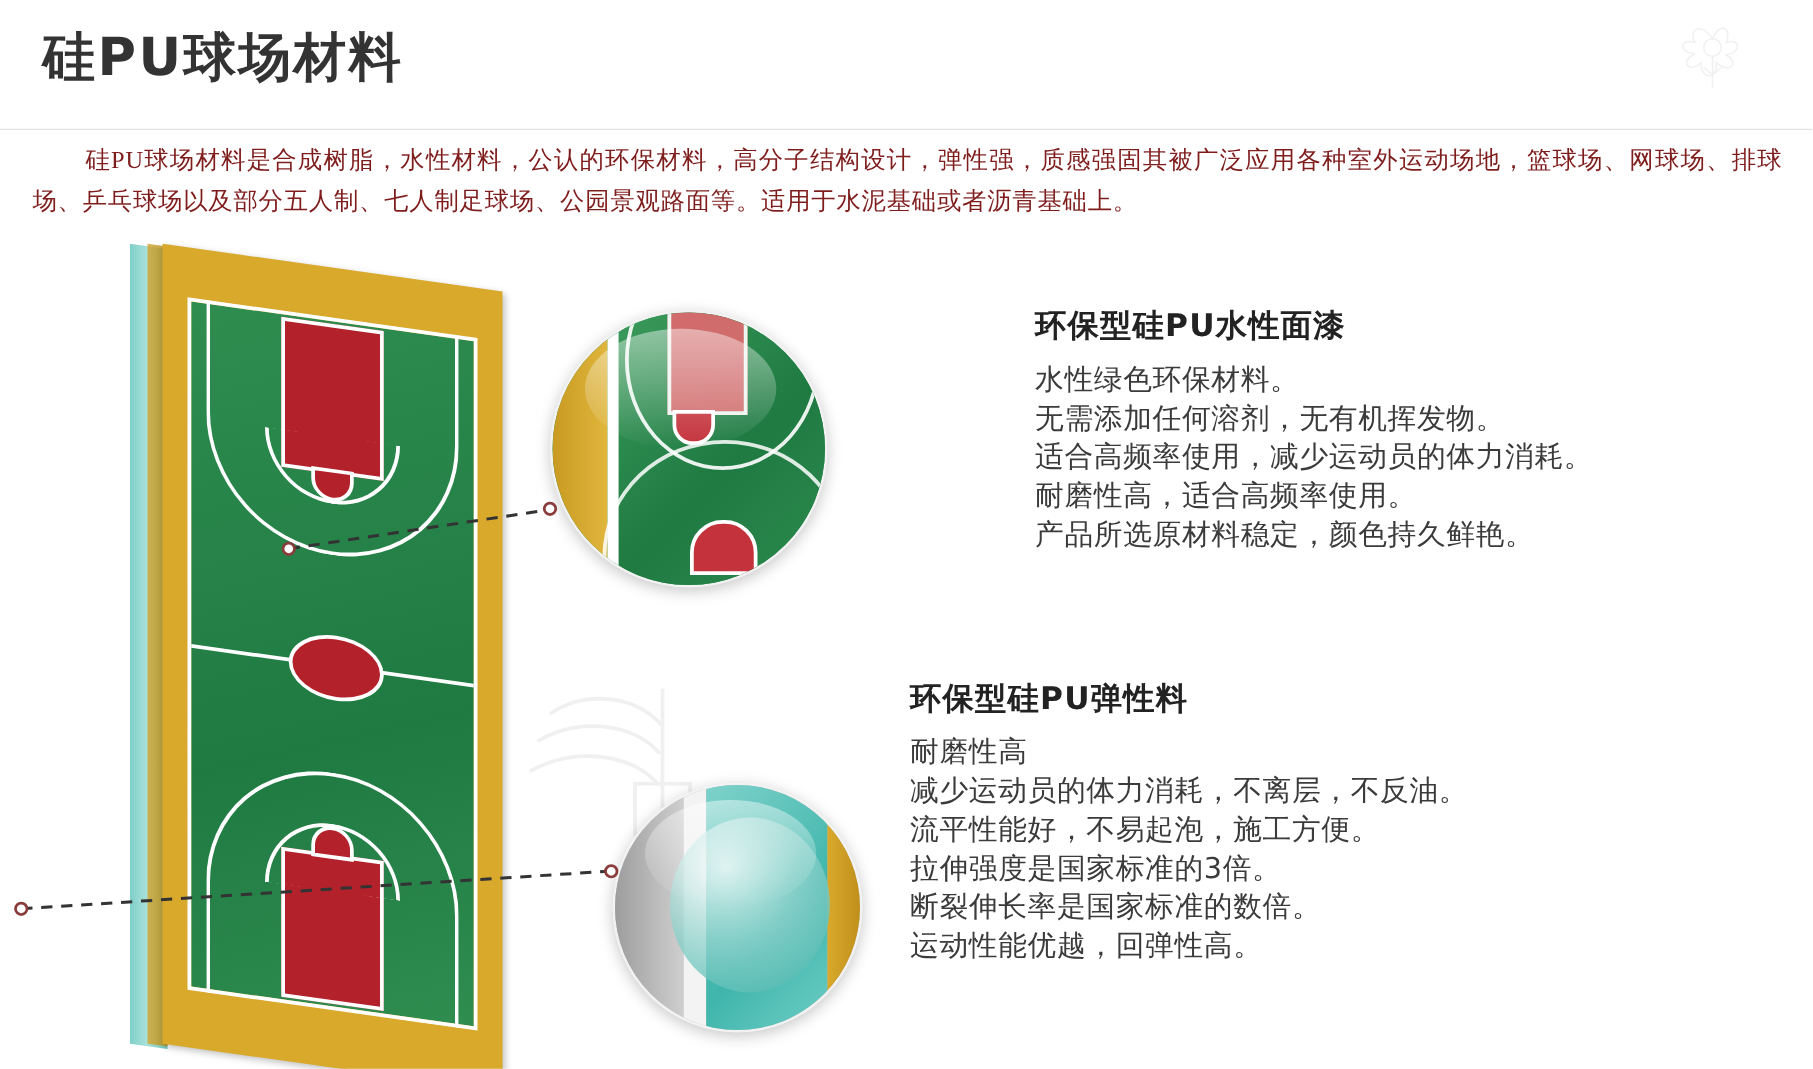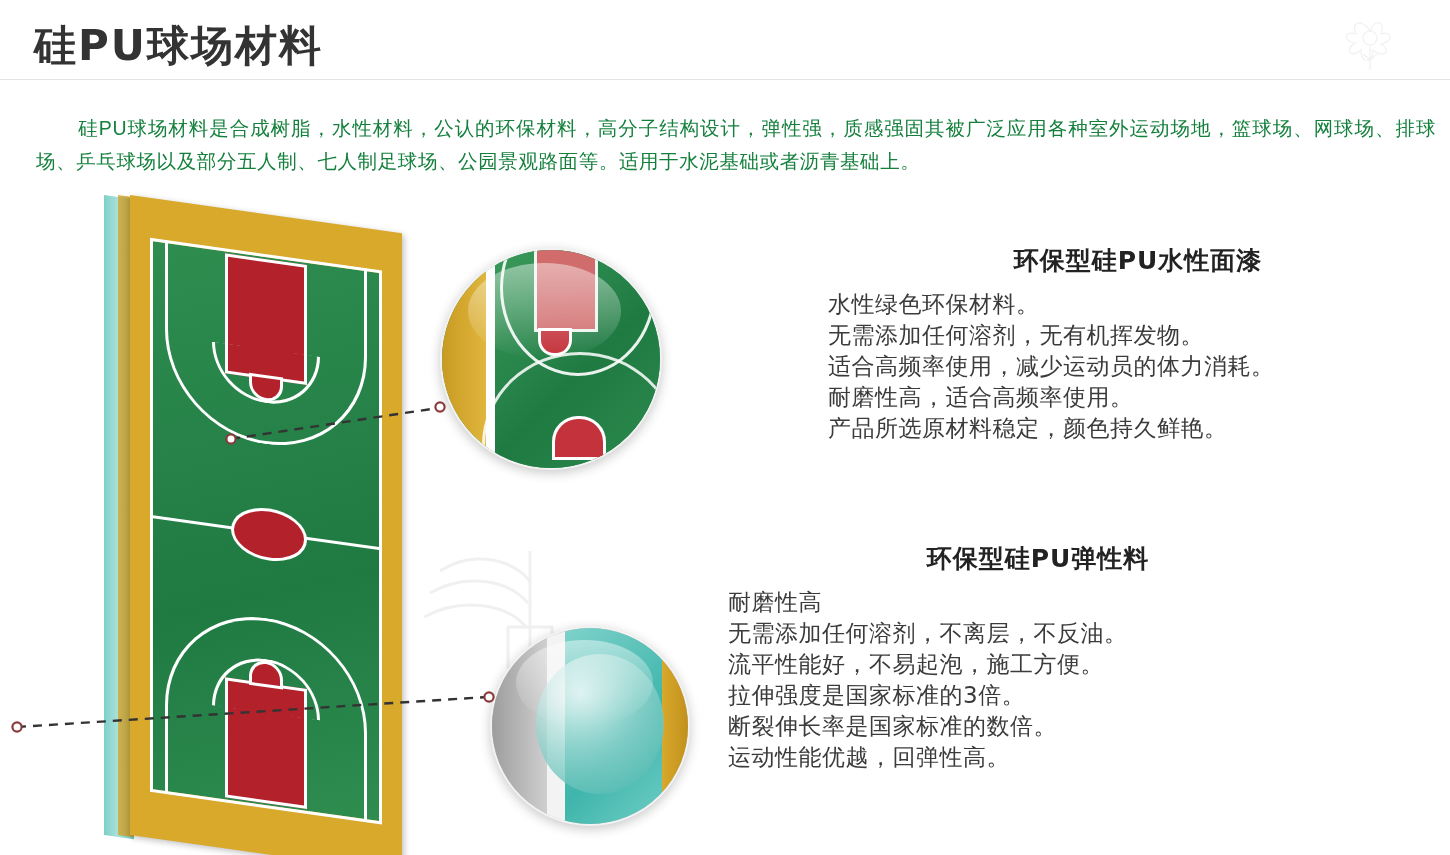--- a/index.html
+++ b/index.html
@@ -14,21 +14,21 @@
     color: #2b2b2b;
     overflow: hidden;
     position: relative;
   }
 
   
   .page-header {
     position: absolute;
     left: 0; top: 0;
     width: 1450px;
-    height: 80px;
+    height: 104px;
     border-bottom: 1px solid #e3e3e3;
     box-sizing: border-box;
   }
   .page-title {
     position: absolute;
     left: 34px;
     top: 18px;
     font-size: 42px;
     font-weight: bold;
     letter-spacing: 2px;
@@ -40,28 +40,29 @@
     right: 40px;
     top: 8px;
     width: 80px;
     height: 70px;
     opacity: .28;
   }
 
   
   .intro {
     position: absolute;
-    left: 36px;
+    left: 26px;
     top: 112px;
     width: 1400px;
     font-size: 19.5px;
     line-height: 33px;
-    color: #15803d;
+    color: #7f1d1d;
     text-align: justify;
     letter-spacing: .6px;
+    font-family: Liberation Serif, serif;
   }
   .intro-indent { display:inline-block; width: 42px; }
 
   
   .illustration {
     position: absolute;
     left: 0;
     top: 186px;
     width: 830px;
     height: 669px;
@@ -273,21 +274,20 @@
   }
   .block-1 { left: 828px; top: 244px; }
   .block-2 { left: 728px; top: 542px; }
   .block-title {
     font-size: 25px;
     font-weight: bold;
     color: #222;
     letter-spacing: 1px;
     margin: 0 0 12px 0;
     font-family: "DejaVu Sans", "Liberation Sans", sans-serif;
-    text-align: center;
   }
   .block-line {
     font-size: 23px;
     line-height: 31px;
     color: #3b3b3b;
     letter-spacing: .5px;
     font-family: "DejaVu Sans", "Liberation Sans", sans-serif;
     white-space: nowrap;
   }
 </style>
@@ -380,18 +380,18 @@
   <div class="block-line">水性绿色环保材料。</div>
   <div class="block-line">无需添加任何溶剂，无有机挥发物。</div>
   <div class="block-line">适合高频率使用，减少运动员的体力消耗。</div>
   <div class="block-line">耐磨性高，适合高频率使用。</div>
   <div class="block-line">产品所选原材料稳定，颜色持久鲜艳。</div>
 </div>
 
 <div class="block block-2">
   <h2 class="block-title">环保型硅PU弹性料</h2>
   <div class="block-line">耐磨性高</div>
-  <div class="block-line">无需添加任何溶剂，不离层，不反油。</div>
+  <div class="block-line">减少运动员的体力消耗，不离层，不反油。</div>
   <div class="block-line">流平性能好，不易起泡，施工方便。</div>
   <div class="block-line">拉伸强度是国家标准的3倍。</div>
   <div class="block-line">断裂伸长率是国家标准的数倍。</div>
   <div class="block-line">运动性能优越，回弹性高。</div>
 </div>
 
 </body></html>

